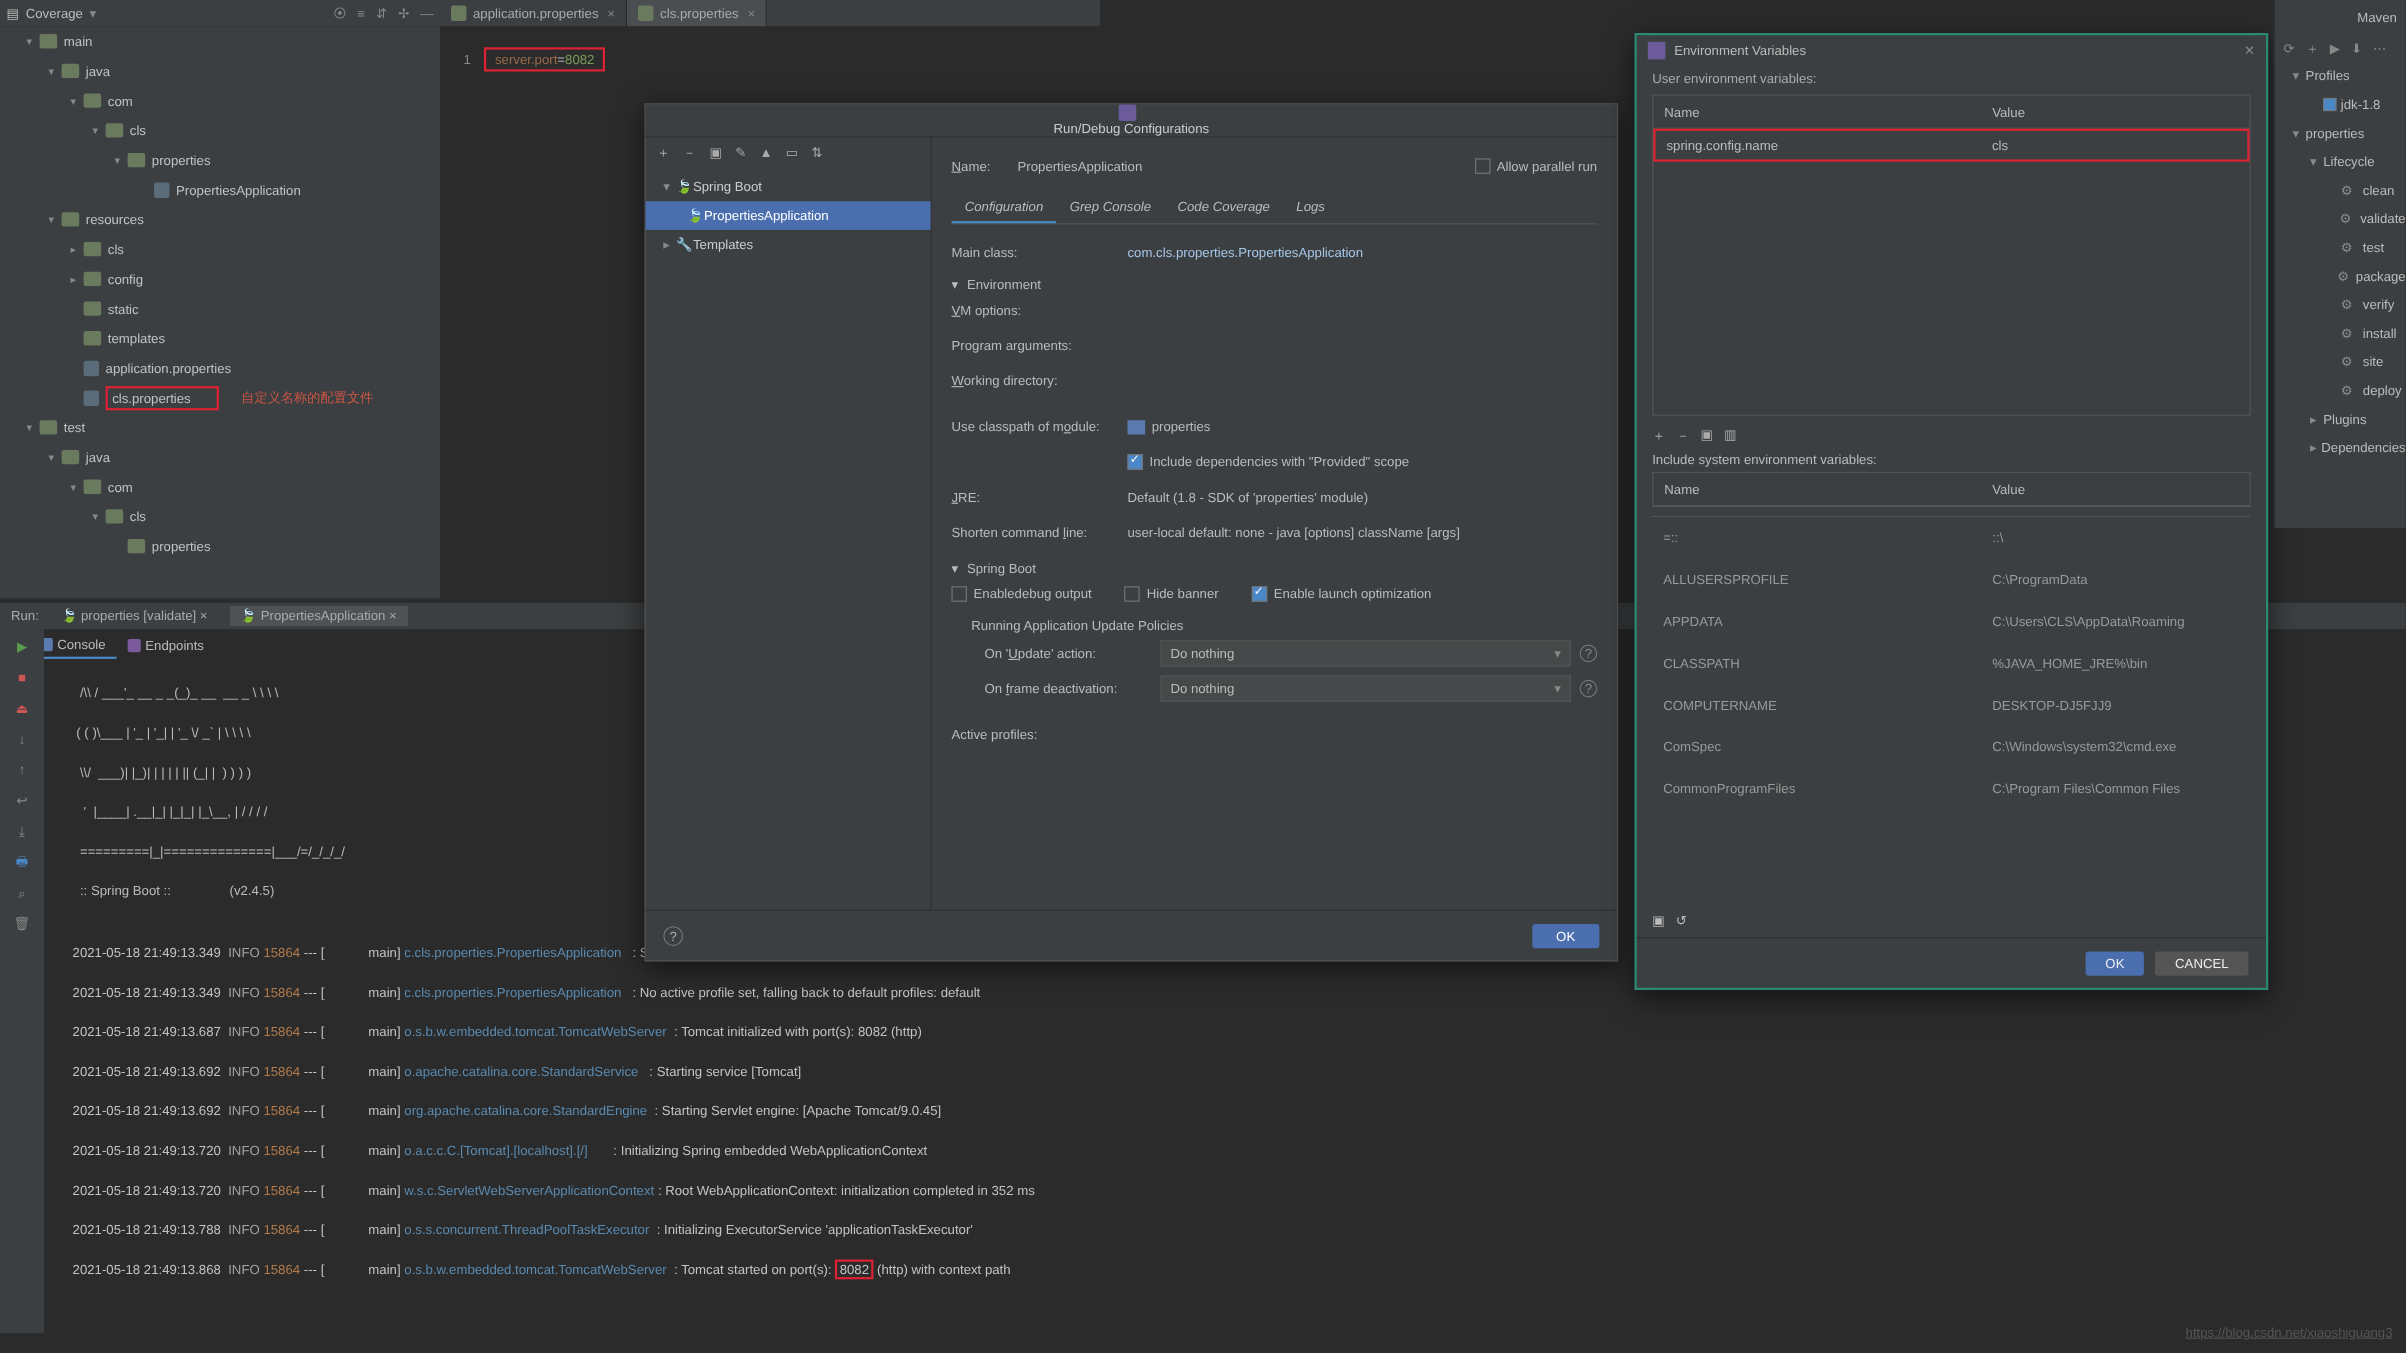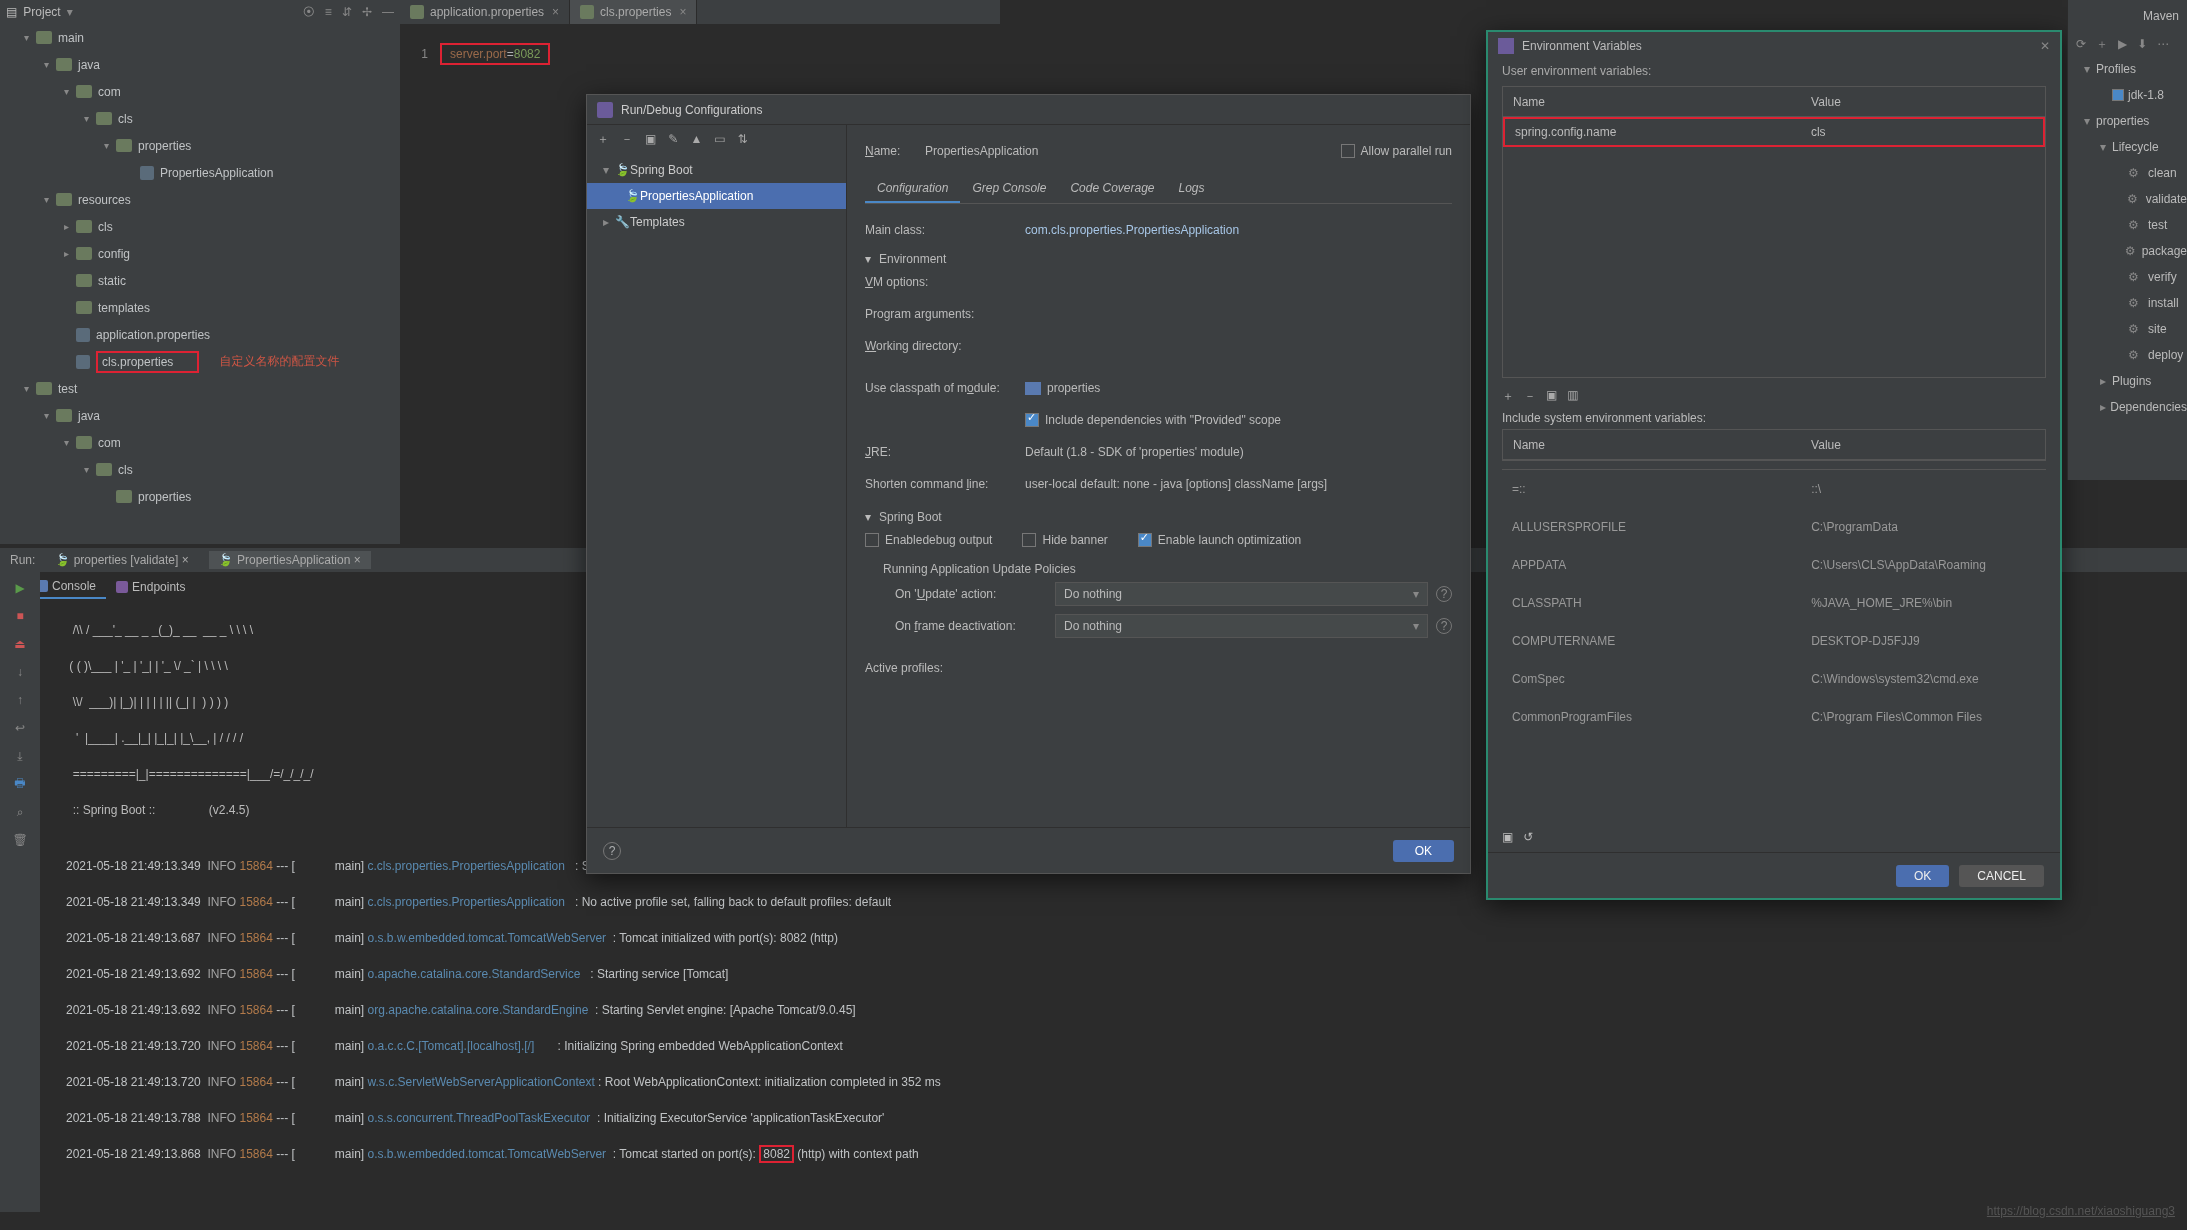--- a/index.html
+++ b/index.html
@@ -51,21 +51,21 @@
 .console { position:absolute; left:40px; top:602px; width:1841px; bottom:0; background:#2b2b2b; font-family:Consolas,monospace; font-size:20px; line-height:36px; color:#c0c3c5; padding:10px 26px; white-space:pre; overflow:hidden; }
 .console .ascii { color:#bbb; white-space:pre; }
 .console .info { color:#a3a3a3; }
 .console .pid  { color:#b27a4a; }
 .console .cls  { color:#5a8ab0; }
 .console .msg  { color:#c0c3c5; }
 .console .portbox { border:2px solid #d23; padding:0 2px; }
 
 
 .dlg { position:absolute; left:586px; top:94px; width:885px; height:780px; background:#3c3f41; border:1px solid #555; box-shadow:0 6px 24px rgba(0,0,0,.6); display:flex; flex-direction:column; }
-.dlg .tbar { height:30px; display:flex; align-items:center; padding:0 10px; color:#ccc; background:#3c3f41; border-bottom:1px solid #2f2f2f; }
+.dlg .tbar { height:30px; display:flex; align-items:center; padding:0 10px; color:#ccc; background:#3c3f41; border-bottom:1px solid #2f2f2f;flex-direction:column; }
 .dlg .tbar .ico { width:16px;height:16px;margin-right:8px;background:#6b5b9a;border-radius:2px; }
 .dlg .body { flex:1; display:flex; }
 .dlg .side { width:260px; border-right:1px solid #2f2f2f; display:flex; flex-direction:column; }
 .dlg .side .tools { height:28px; display:flex; align-items:center; gap:12px; padding:0 10px; color:#aaa; }
 .dlg .side .tools span{cursor:pointer;}
 .dlg .side .list { flex:1; padding:4px 0; }
 .dlg .side .item { display:flex; align-items:center; height:26px; padding-left:16px; color:#ccc; cursor:pointer; }
 .dlg .side .item .arr{width:12px;color:#888;}
 .dlg .side .item.sel { background:#4b6eaf; color:#fff; }
 .dlg .main { flex:1; padding:10px 18px; color:#bbb; overflow:hidden; }
@@ -123,21 +123,21 @@
 .maven .list .r{display:flex;align-items:center;height:26px;padding-left:8px;color:#bbb;cursor:pointer;}
 .maven .list .r .arr{width:12px;color:#888;}
 .maven .list .gear{width:14px;height:14px;margin-right:6px;color:#888;}
 .watermark{position:absolute;right:12px;bottom:12px;color:#555;font-size:12px;text-decoration:underline;}
 </style>
 </head>
 <body>
 
 <div class="proj-hdr">
   <span>▤</span>
-  <span class="title">Project</span>
+  <span class="title">Coverage</span>
   <span style="margin-left:6px;color:#888">▾</span>
   <div class="tools">
     <span>⦿</span>
     <span>≡</span>
     <span>⇵</span>
     <span>✢</span>
     <span>—</span>
   </div>
 </div>
 <div class="tree" id="tree">

